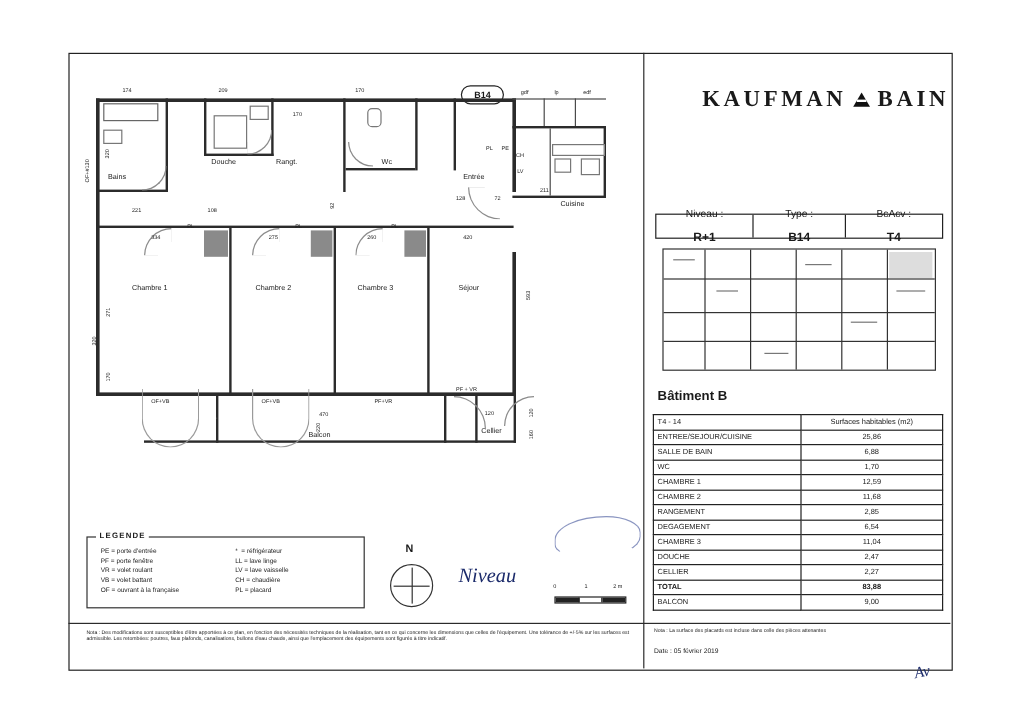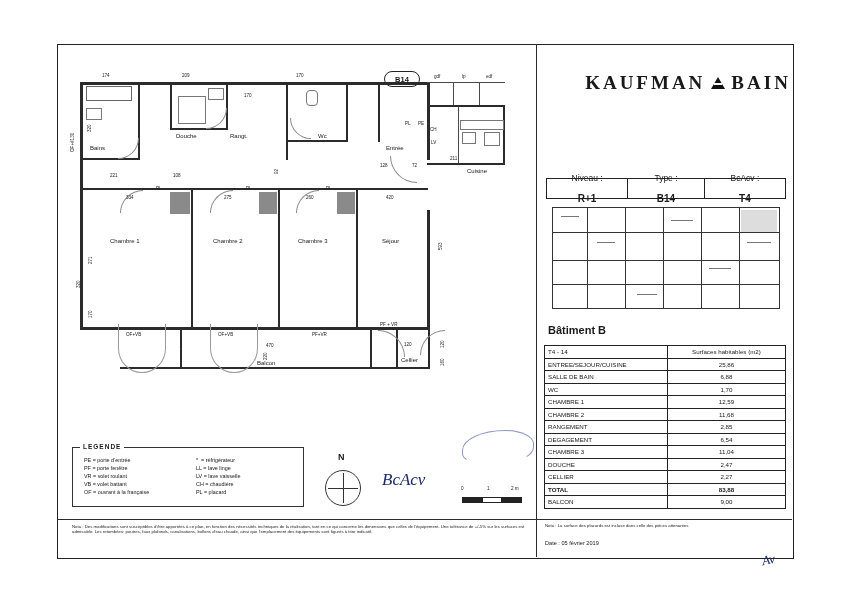--- a/index.html
+++ b/index.html
@@ -221,21 +221,21 @@
 OF = ouvrant à la française</div>
   <div class="legcol" style="left:196px; top:456px;">*  = réfrigérateur
 LL = lave linge
 LV = lave vaisselle
 CH = chaudière
 PL = placard</div>
 
   <div class="lbl b" style="left:338px; top:452px; font-size:9px;">N</div>
   <div class="compass" style="left:325px; top:470px;"></div>
 
-  <div class="sig" style="left:382px; top:470px; font-size:17px;">BcAcv</div>
+  <div class="sig" style="left:382px; top:470px; font-size:17px;">Niveau</div>
   <div class="abs" style="left:462px; top:430px; width:70px; height:32px; border:1px solid rgba(40,60,140,0.55); border-radius:60% 40% 50% 30%; border-bottom-color:transparent;"></div>
 
   <div class="scalebar" style="left:462px; top:497px; width:58px;">
     <div class="f"></div>
       <div></div>
       <div class="f"></div>
   </div>
   <div class="dim" style="left:461px; top:486px;">0</div>
   <div class="dim" style="left:487px; top:486px;">1</div>
   <div class="dim" style="left:511px; top:486px;">2 m</div>

